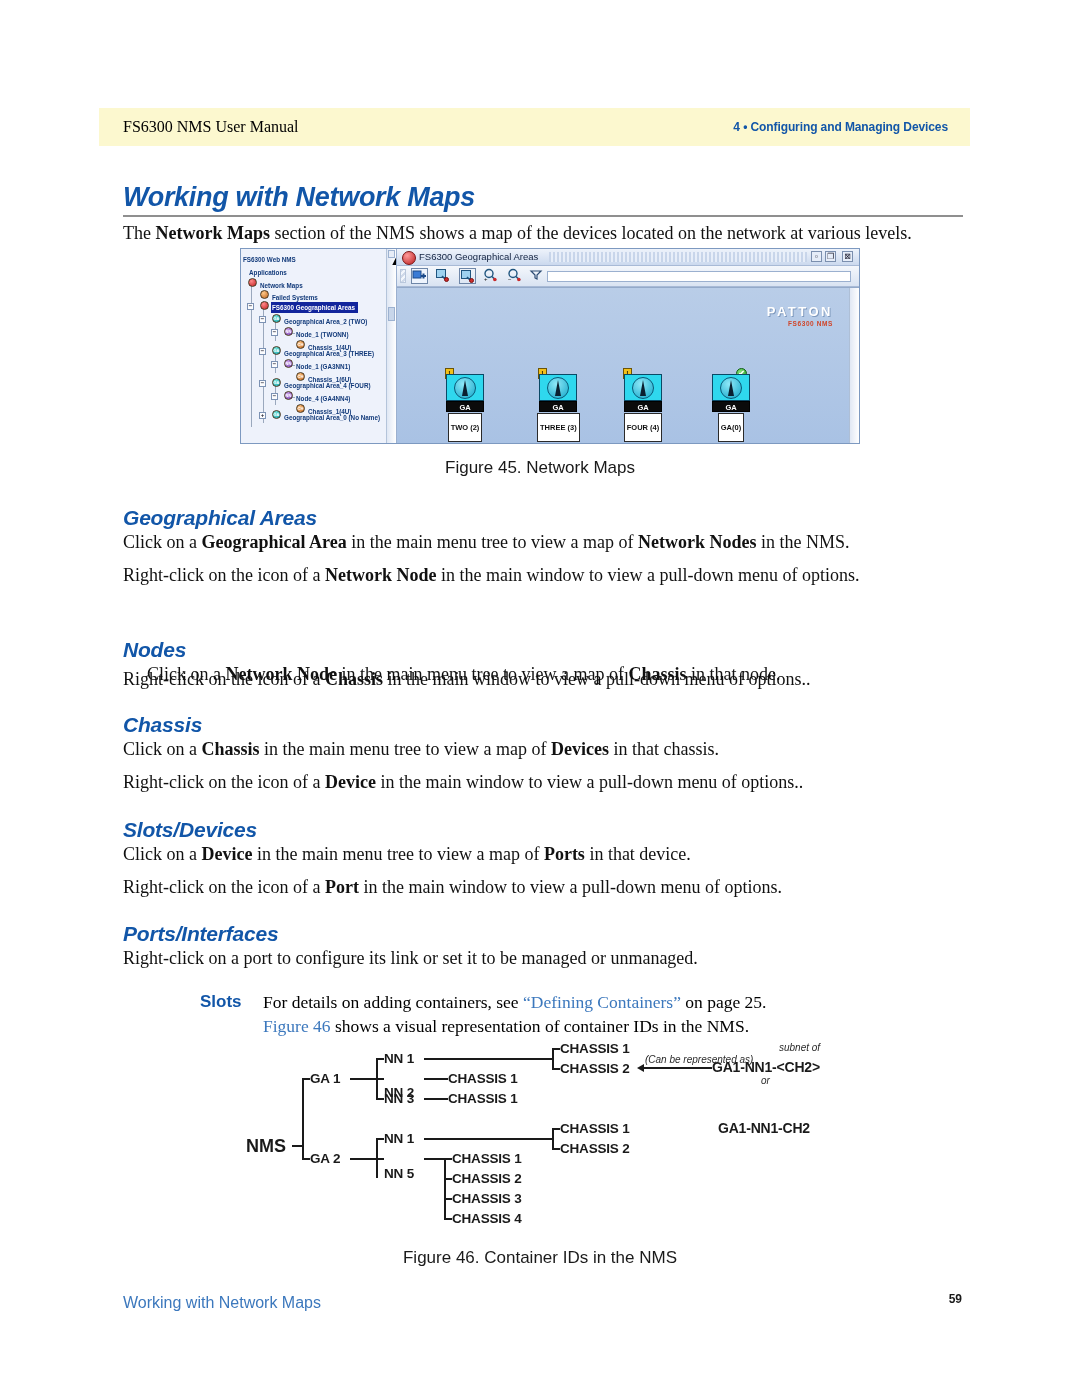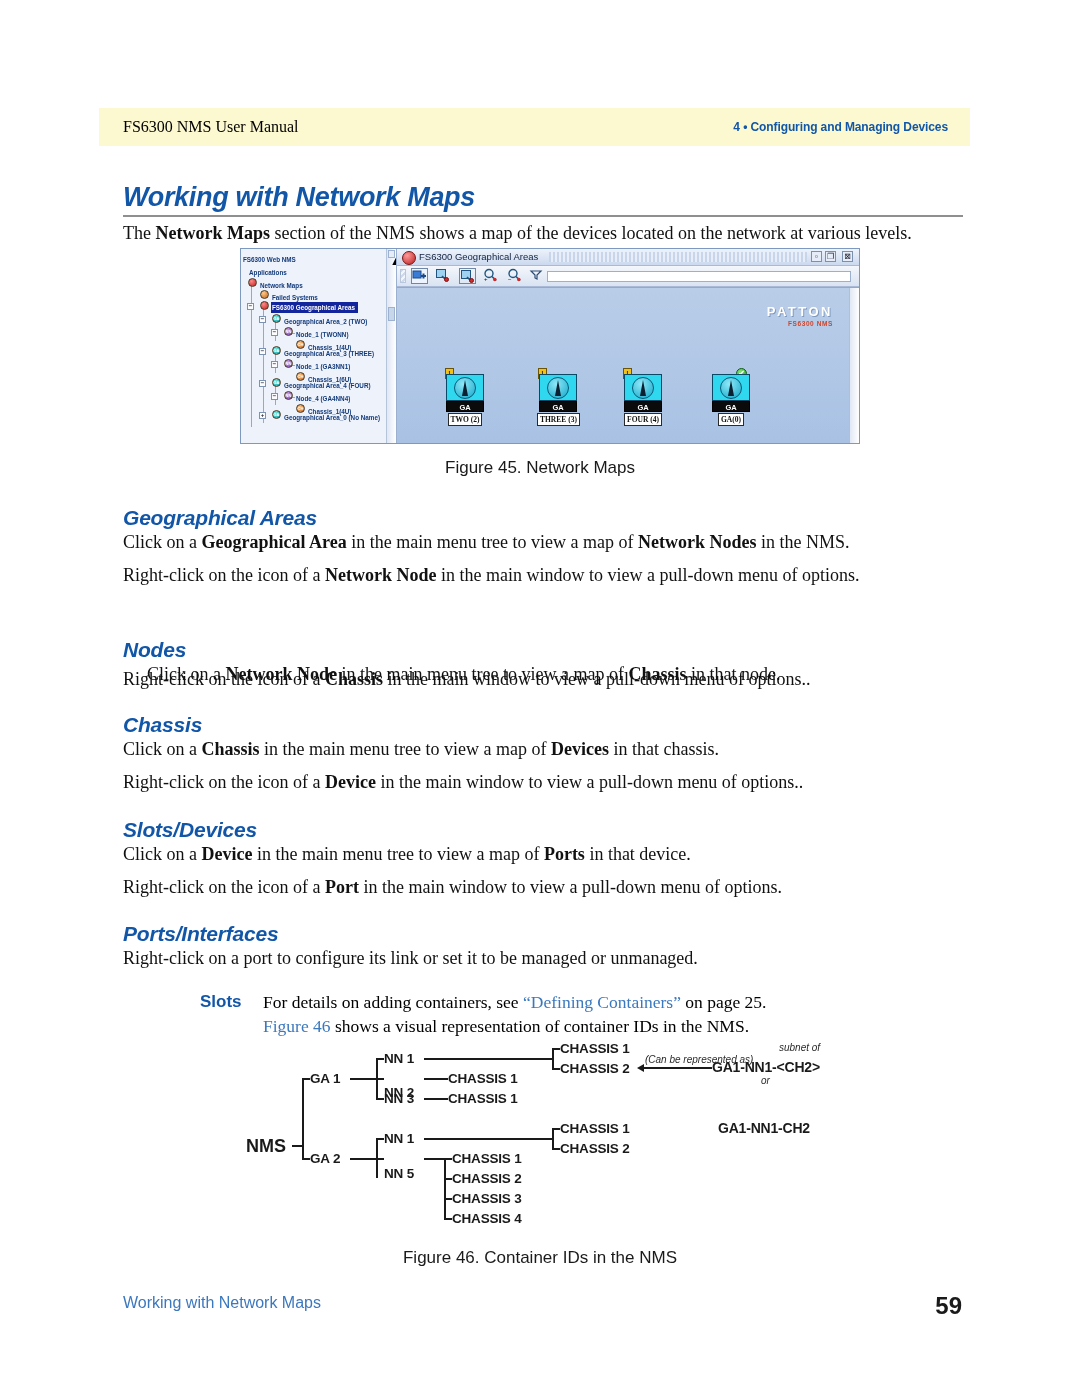--- a/index.html
+++ b/index.html
@@ -67,21 +67,21 @@
   .lnk{ color:#3c78bd; }
 
   
   .footer-left{
     position:absolute; left:123px; top:1294px;
     font-family:"Liberation Sans", sans-serif; font-size:16px; color:#3c78bd;
   }
   .footer-page{
     position:absolute; left:900px; top:1292px; width:62px; text-align:right;
     font-family:"Liberation Sans", sans-serif; font-weight:bold;
-    font-size:24px; color:#1a1a1a;
+    font-size:12px; color:#1a1a1a;
   }
 
   
   .shot{
     position:absolute; left:240px; top:248px; width:620px; height:196px;
     border:1px solid #7d99c0; box-sizing:border-box; background:#e8eef7;
     overflow:hidden;
   }
   
   .tree-pane{
@@ -210,23 +210,23 @@
     border-right:3px solid transparent; border-bottom:16px solid #0b2030;
   }
   .ga-lbl{
     width:38px; margin:0 auto; height:11px; line-height:11px; text-align:center;
     background:#0b0b0b; color:#ffffff;
     font-family:"Liberation Sans", sans-serif; font-weight:bold; font-size:7.5px;
     border:1px solid #000; box-sizing:border-box;
   }
   .ga-name{
     margin:1px auto 12px; display:block; width:fit-content;
-    padding:0 2px; height:11px; line-height:11px;
+    padding:8px 2px; height:11px; line-height:11px;
     background:#ffffff; border:1px solid #2a2a2a;
-    font-family:Liberation Serif, serif; font-weight:bold; font-size:7.5px;
+    font-family:Liberation Sans, sans-serif; font-weight:bold; font-size:7.5px;
     color:#111; text-align:center; white-space:nowrap;
   }
   .ga-badge{
     position:absolute; left:1px; top:-6px; width:10px; height:12px;
   }
   .badge-warn{
     width:9px; height:11px; background:#f2c019; border:1px solid #6b5406;
     box-sizing:border-box;
     font-family:"Liberation Sans", sans-serif; font-weight:bold;
     font-size:7px; line-height:9px; text-align:center; color:#3a2c00;

